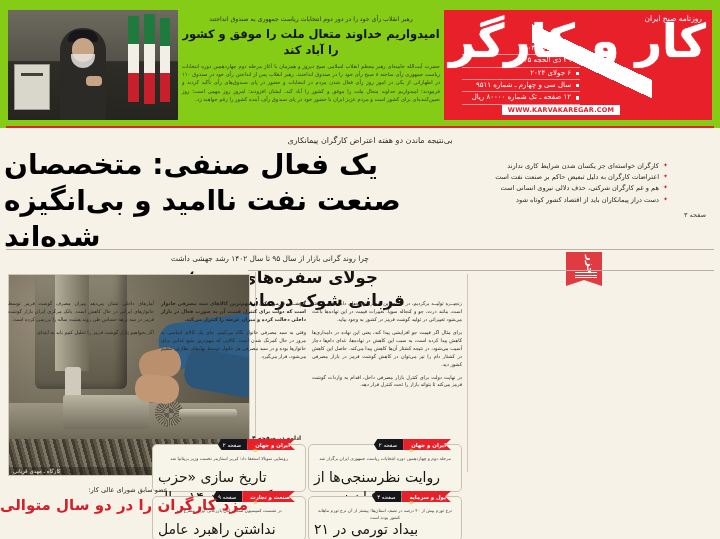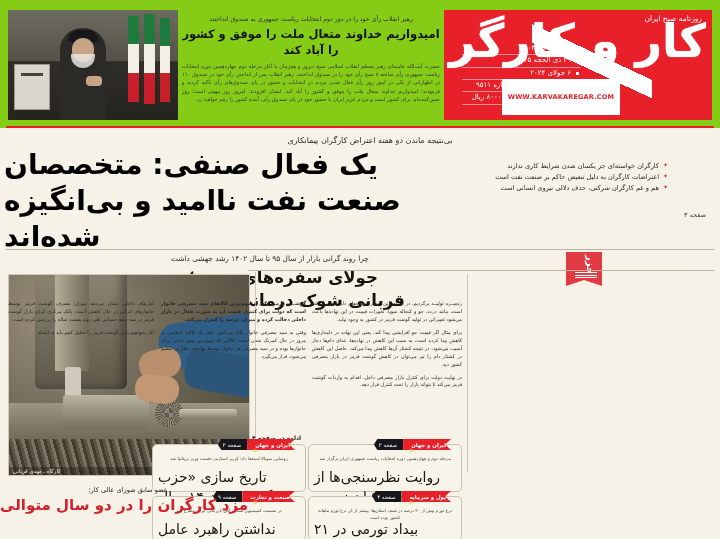--- a/index.html
+++ b/index.html
@@ -19,21 +19,21 @@
   .mh-logo{position:absolute;right:6px;top:8px;font-size:46px;font-weight:bold;color:#fff;letter-spacing:-1px;line-height:1;
            text-shadow:0 0 1px #fff;}
   .mh-sub{position:absolute;right:10px;top:4px;font-size:7.5px;color:#fff;}
   .mh-swoosh{position:absolute;right:60px;top:-12px;width:120px;height:130px;
     background:linear-gradient(205deg,transparent 44%,#fff 44%,#fff 54%,transparent 54%);}
   .mh-info{position:absolute;right:92px;top:26px;width:118px;color:#fff;font-size:7px;line-height:1.62;text-align:right;}
   .mh-info li{list-style:none;margin:0;padding:0 0 0 0;position:relative;border-bottom:0.5px solid rgba(255,255,255,.5);
     padding-right:9px;white-space:nowrap;}
   .mh-info li:before{content:"";position:absolute;right:1px;top:4px;width:3.5px;height:3.5px;background:#fff;}
   .mh-url{position:absolute;right:92px;bottom:5px;width:118px;background:#fff;color:#e8202a;font-size:6.5px;
-    font-weight:bold;text-align:center;letter-spacing:.2px;padding:14px 0;direction:ltr;}
+    font-weight:bold;text-align:center;letter-spacing:.2px;padding:1px 0;direction:ltr;}
 
   
   .top-photo{position:absolute;left:8px;top:10px;width:170px;height:110px;overflow:hidden;background:#3a3730;}
   .tp-wall{position:absolute;inset:0;background:
       linear-gradient(180deg,#6d6a5e 0%,#55524a 46%,#2f2d28 47%,#26241f 100%);}
   .tp-flagA{position:absolute;left:120px;top:6px;width:11px;height:86px;
     background:linear-gradient(180deg,#1f7a3d 0%,#1f7a3d 33%,#f2f0e6 33%,#f2f0e6 66%,#c8202a 66%,#c8202a 100%);}
   .tp-flagB{position:absolute;left:136px;top:4px;width:11px;height:90px;
     background:linear-gradient(180deg,#1f7a3d 0%,#1f7a3d 33%,#f2f0e6 33%,#f2f0e6 66%,#c8202a 66%,#c8202a 100%);}
   .tp-flagC{position:absolute;left:152px;top:8px;width:10px;height:84px;
@@ -175,20 +175,21 @@
 
   <div class="hr-red" style="top:126px"></div>
 
   <div class="band">
     <div class="band-kicker">بی‌نتیجه ماندن دو هفته اعتراض کارگران پیمانکاری</div>
     <div class="headline">یک فعال صنفی: متخصصان صنعت نفت ناامید و بی‌انگیزه شده‌اند</div>
     <ul class="bullets">
       <li>کارگران خواسته‌ای جز یکسان شدن شرایط کاری ندارند</li>
       <li>اعتراضات کارگران به دلیل تبعیض حاکم بر صنعت نفت است</li>
       <li>هم و غم کارگران شرکتی، حذف دلالی نیروی انسانی است</li>
+      <li>دست دراز پیمانکاران باید از اقتصاد کشور کوتاه شود</li>
     </ul>
     <div class="page-ref">صفحه ۳</div>
   </div>
 
   <div class="hr-thin" style="top:249px"></div>
 
   <div class="band2">
     <div class="b2-kicker">چرا روند گرانی بازار از سال ۹۵ تا سال ۱۴۰۲ رشد جهشی داشت</div>
     <div class="b2-head">
       <span>جولای سفره‌های مردم؛</span><br>

